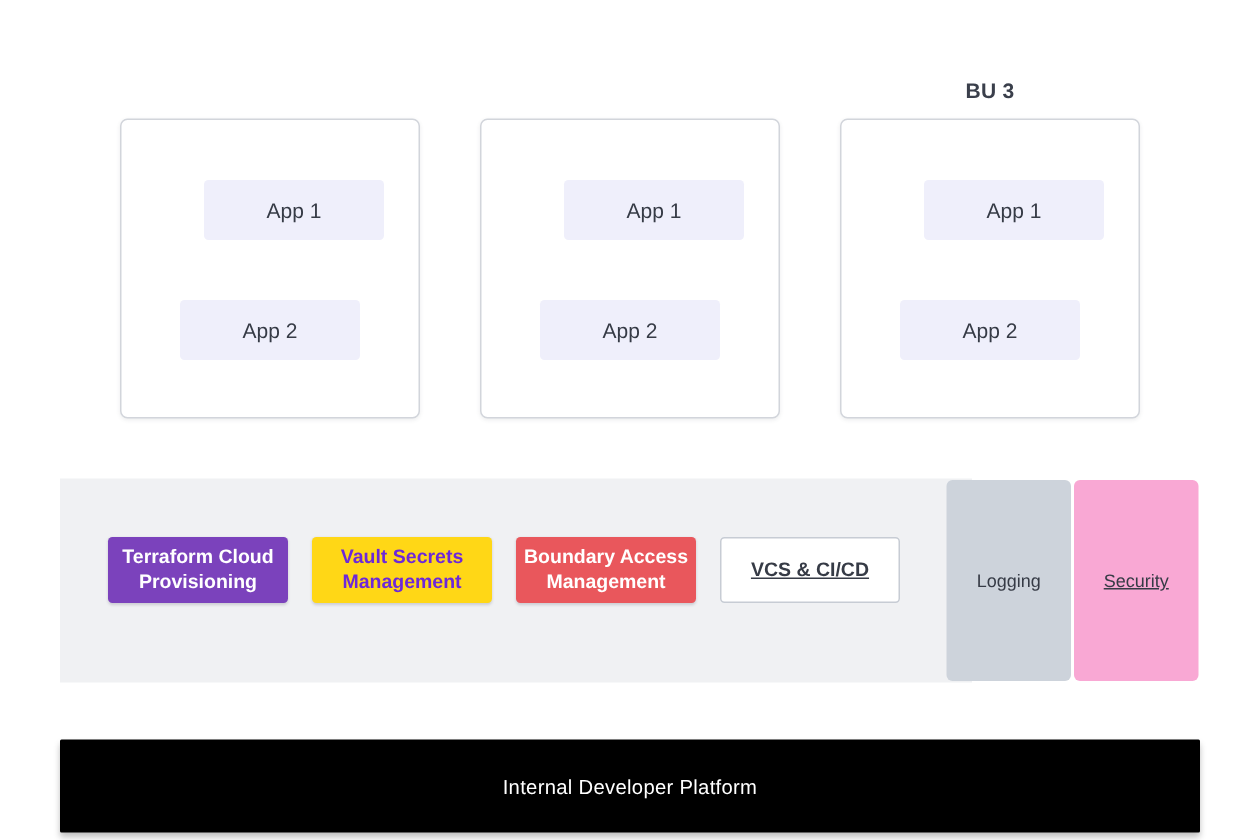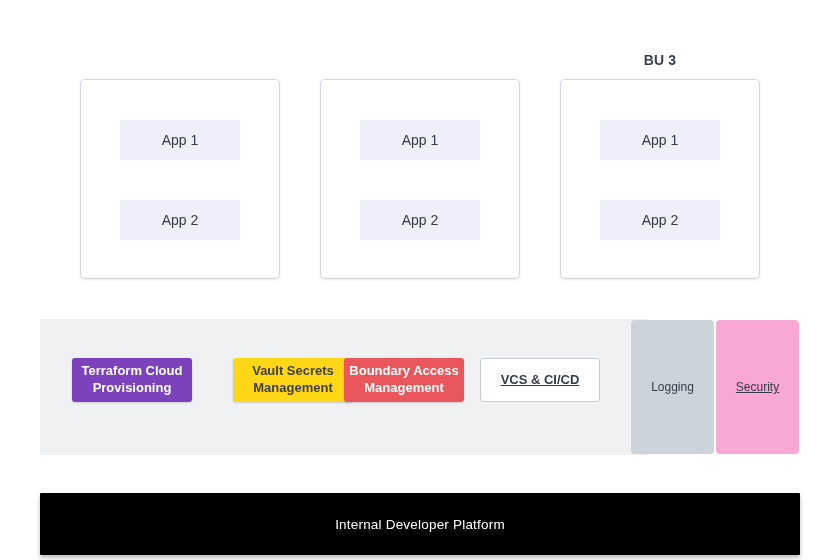--- a/index.html
+++ b/index.html
@@ -15,21 +15,21 @@
   .bu-box{
     position:absolute;top:79px;width:198px;height:198px;
     background:#ffffff;border:1px solid #d2d5db;border-radius:5px;
     box-shadow:0 1px 3px rgba(60,64,80,.10);
   }
   .app-node{
     position:absolute;left:39px;width:120px;height:40px;border-radius:3px;
     display:flex;align-items:center;justify-content:center;
     font-size:14px;font-weight:500;color:#363b46;
   }
-  .app-node.first{top:40px;}
+  .app-node.first{top:40px;margin-left:16px;}
   .app-node.second{top:120px;}
   
   .band{
     position:absolute;left:40px;top:319px;width:588px;height:136px;
   }
   .service{
     position:absolute;top:39px;width:120px;height:44px;border-radius:3px;
     display:flex;align-items:center;justify-content:center;text-align:center;
     font-size:13px;line-height:1.3;font-weight:600;padding:0 2px;box-sizing:border-box;
     box-shadow:0 1px 2px rgba(40,40,60,.18);
@@ -70,21 +70,21 @@
   </div>
 
   <div class="bu-label" style="left:560px">BU 3</div>
   <div class="bu-box" style="left:560px">
     <div class="app-node first" style="background: rgb(239, 239, 251);">App 1</div>
     <div class="app-node second" style="background: rgb(239, 239, 251);">App 2</div>
   </div>
 
   <div class="band" style="background: rgb(240, 241, 243); padding-left: 20px;">
     <div class="service s0" style="background: rgb(123, 66, 188); color: rgb(255, 255, 255);">Terraform Cloud Provisioning</div>
-    <div class="service s1" style="background: rgb(255, 215, 22); color: #404040; margin-left: 25px;">Vault Secrets Management</div>
+    <div class="service s1" style="background: rgb(255, 215, 22); color: #6d28d9;">Vault Secrets Management</div>
     <div class="service s2" style="background: rgb(233, 87, 92); color: rgb(255, 255, 255);">Boundary Access Management</div>
     <div class="service s3" style="background: rgb(255, 255, 255); color: rgb(54, 59, 70); text-decoration: underline;">VCS &amp; CI/CD</div>
   </div>
 
   <div class="tower logging" style="background: rgb(205, 211, 219); color: rgb(54, 59, 70);">Logging</div>
   <div class="tower security" style="background: #f9a8d4; color: rgb(54, 59, 70); text-decoration: underline;">Security</div>
 
   <div class="base-bar" style="background: rgb(0, 0, 0); color: rgb(255, 255, 255);">Internal Developer Platform</div>
 
 </div>

